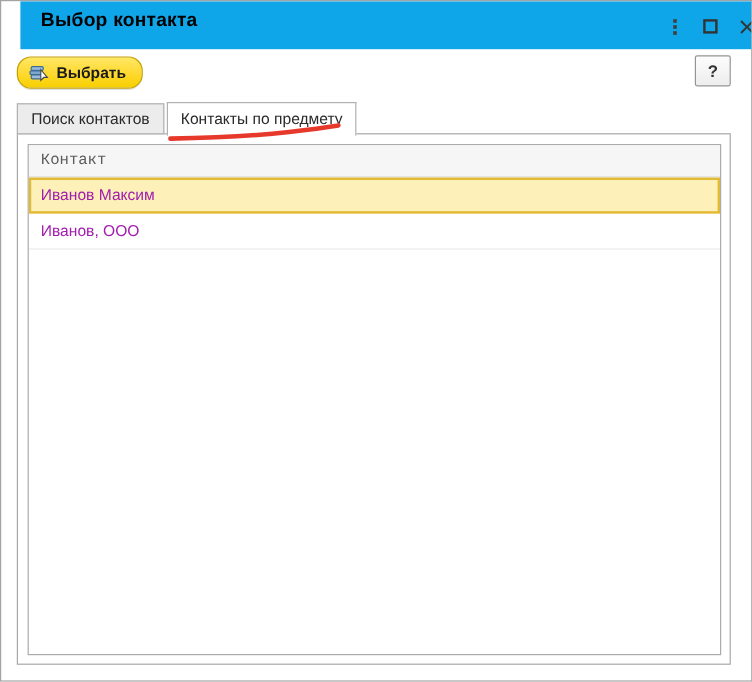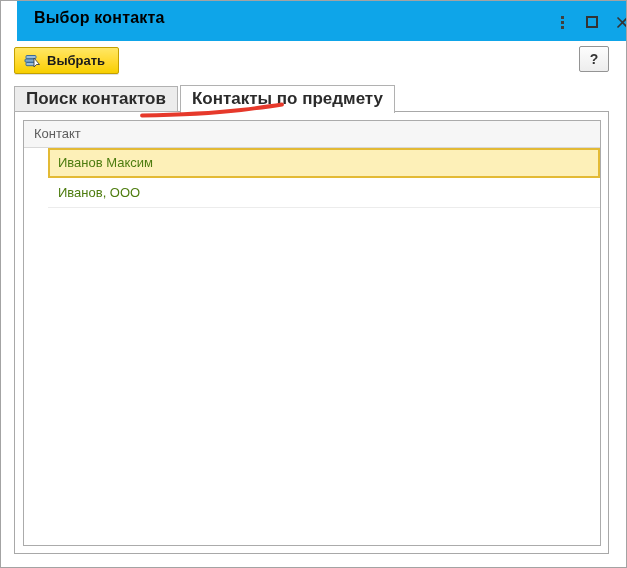--- a/index.html
+++ b/index.html
@@ -26,64 +26,64 @@
   .dots-icon { display: flex; flex-direction: column; }
   .dots-icon i { display: block; width: 3px; height: 3px; background: #3f3f3f; margin: 1px 0; }
   .maximize-icon { width: 12px; height: 12px; border: 2px solid #333; background: transparent; }
 
   
   .toolbar { position: absolute; left: 0; top: 44px; width: 100%; height: 32px; }
   .btn-select {
     position: absolute; left: 13px; top: 2px; height: 27px;
     display: inline-flex; align-items: center; gap: 6px; padding: 0 13px 0 9px;
     background: linear-gradient(180deg, #ffe765 0%, #ffd92e 55%, #f7cf00 100%);
-    border: 1px solid #c3a000; border-radius: 2px;
+    border: 1px solid #c3a000; border-radius: 12px;
     font-size: 13px; font-weight: 700; color: #1b1b1b; cursor: pointer;
     box-shadow: 0 1px 0 rgba(0,0,0,0.12);
   }
   .btn-help {
     position: absolute; left: 578px; top: 1px; width: 30px; height: 26px;
     background: linear-gradient(180deg, #fdfdfd 0%, #ededed 100%);
     border: 1px solid #949494; border-radius: 2px;
     font-size: 14px; font-weight: 600; color: #333; cursor: pointer;
     display: flex; align-items: center; justify-content: center;
   }
 
   
   .tabs { position: absolute; left: 13px; top: 84px; height: 27px; display: flex; z-index: 3; }
   .tab {
     height: 26px; margin-top: 1px; margin-right: 2px; padding: 0 11px;
     background: #ececec; border: 1px solid #b1b1b1;
-    font-size: 17px; color: #2b2b2b; line-height: 24px; white-space: nowrap; cursor: pointer; font-weight: bold;
+    font-size: 13px; color: #2b2b2b; line-height: 24px; white-space: nowrap; cursor: pointer;
   }
   .tab.active {
     height: 28px; margin-top: 0; background: #fff; border-bottom: none;
     line-height: 26px;
   }
 
   
   .panel {
     position: absolute; left: 13px; top: 110px; width: 595px; height: 443px;
     background: #fff; border: 1px solid #a8a8a8; z-index: 1;
   }
 
   
   .table {
     position: absolute; left: 8px; top: 8px; width: 578px; height: 426px;
     border: 1px solid #ababab; background: #fff; overflow: hidden;
   }
   .table-header {
     height: 27px; line-height: 26px; background: #f6f6f6;
     border-bottom: 1px solid #d8d8d8; padding-left: 10px;
-    font-size: 13px; color: #5d5d5d; cursor: default;
+    font-size: 13px; color: #5d5d5d; cursor: default; font-family: Liberation Mono, monospace;
   }
   .row {
     height: 30px; line-height: 29px; padding-left: 10px;
-    font-size: 13px; color: #4d7c0f; border-bottom: 1px solid #ececec;
-    cursor: pointer; white-space: nowrap; margin-left: 24px;
+    font-size: 13px; color: #a21caf; border-bottom: 1px solid #ececec;
+    cursor: pointer; white-space: nowrap;
   }
   .row.selected {
     background: #fdf0b8; border: 2px solid #e3ba35;
     padding-left: 8px; line-height: 26px;
   }
 
   
   .annotation-svg { position: absolute; left: 0; top: 0; width: 627px; height: 568px; pointer-events: none; z-index: 5; }
 </style>
 </head>

